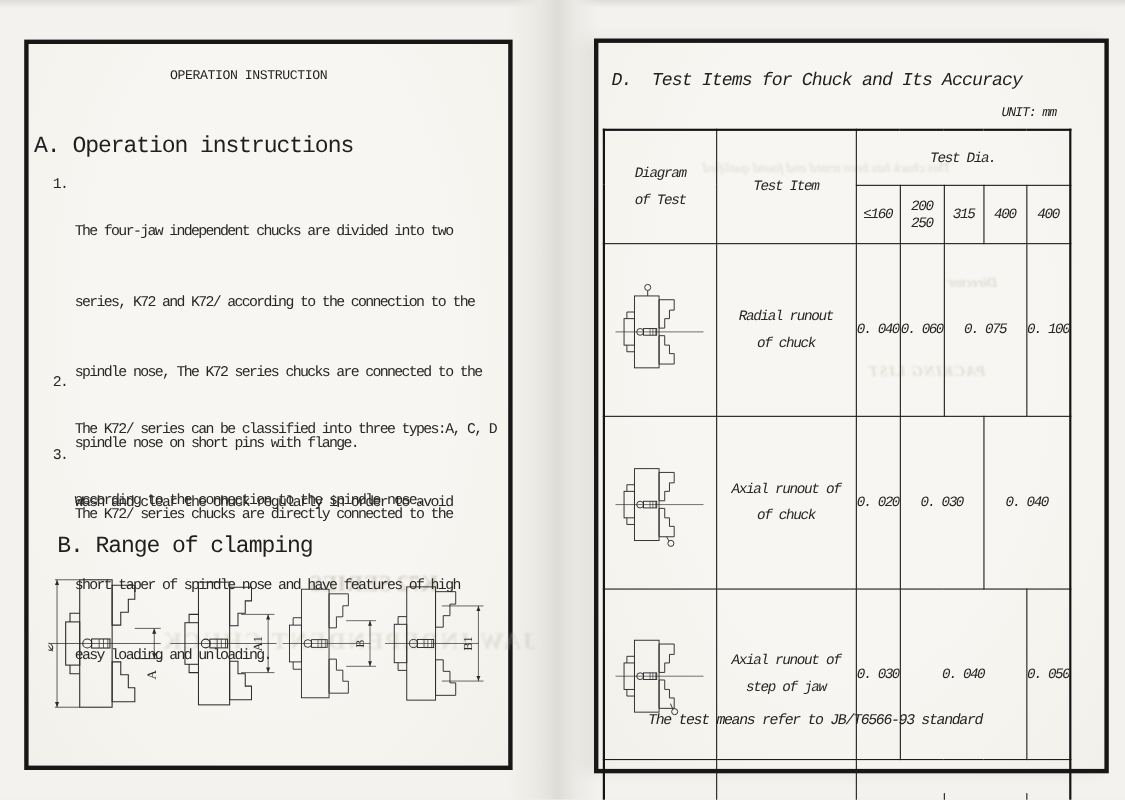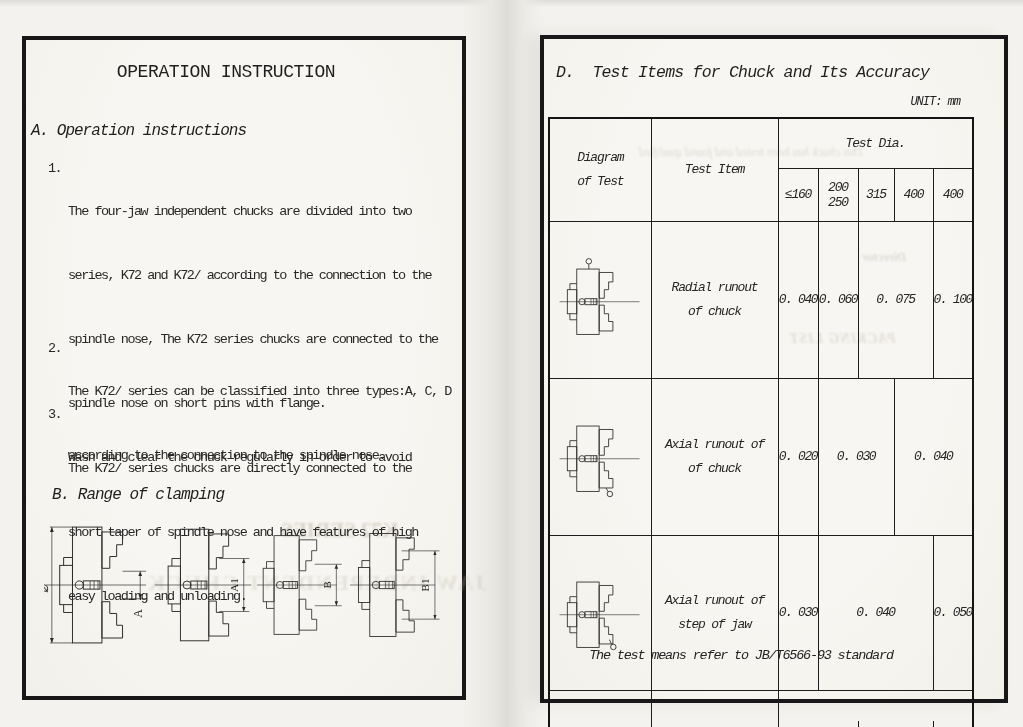--- a/index.html
+++ b/index.html
@@ -22,24 +22,24 @@
     background:radial-gradient(ellipse at 50% 40%, #f7f6f2 55%, #f1f0ea 100%);
     border:4px solid #171717;
     box-sizing:border-box;
   }
   .page-left{left:22px;top:36px;width:444px;height:664px;}
   .page-right{left:540px;top:35px;width:468px;height:668px;box-shadow:-10px 0 14px rgba(60,55,45,.07);font-style:italic;}
   .abs{position:absolute;}
 
   
   .doc-title{
-    font-size:18px;letter-spacing:-0.4px;white-space:pre;color:#1f1f1f;
+    font-size:12px;letter-spacing:-0.4px;white-space:pre;color:#1f1f1f;
   }
   .h-section{
-    font-size:16px;letter-spacing:-1px;white-space:pre;color:#1f1f1f;font-style:italic;
+    font-size:21px;letter-spacing:-1px;white-space:pre;color:#1f1f1f;
   }
   .body-text{font-size:13.5px;letter-spacing:-1.5px;line-height:21.4px;white-space:pre;color:#282828;}
   .list-item{display:flex;}
   .li-num{width:20px;flex:0 0 20px;}
   .unit-label{font-size:12px;letter-spacing:-1px;white-space:pre;color:#222;}
   .footnote{font-size:13.5px;letter-spacing:-1.2px;white-space:pre;color:#242424;}
 
   
   .ghost{
     position:absolute;transform:scaleX(-1);

